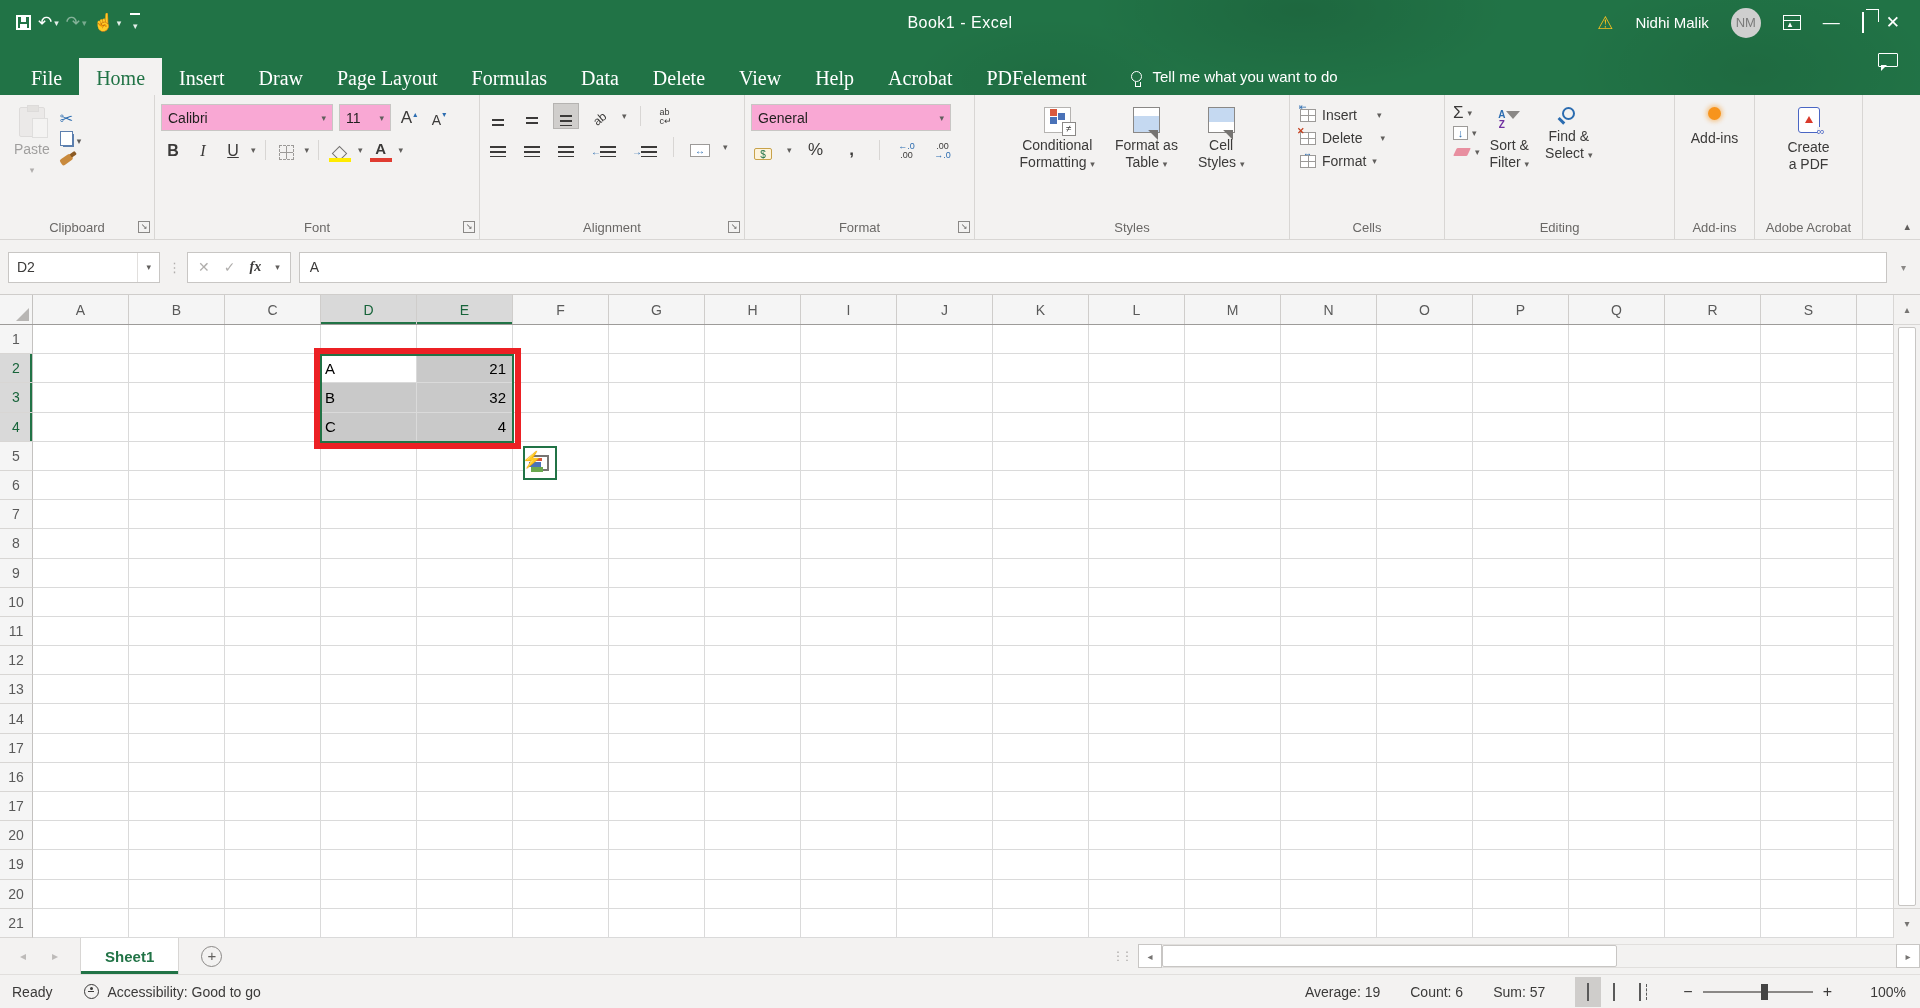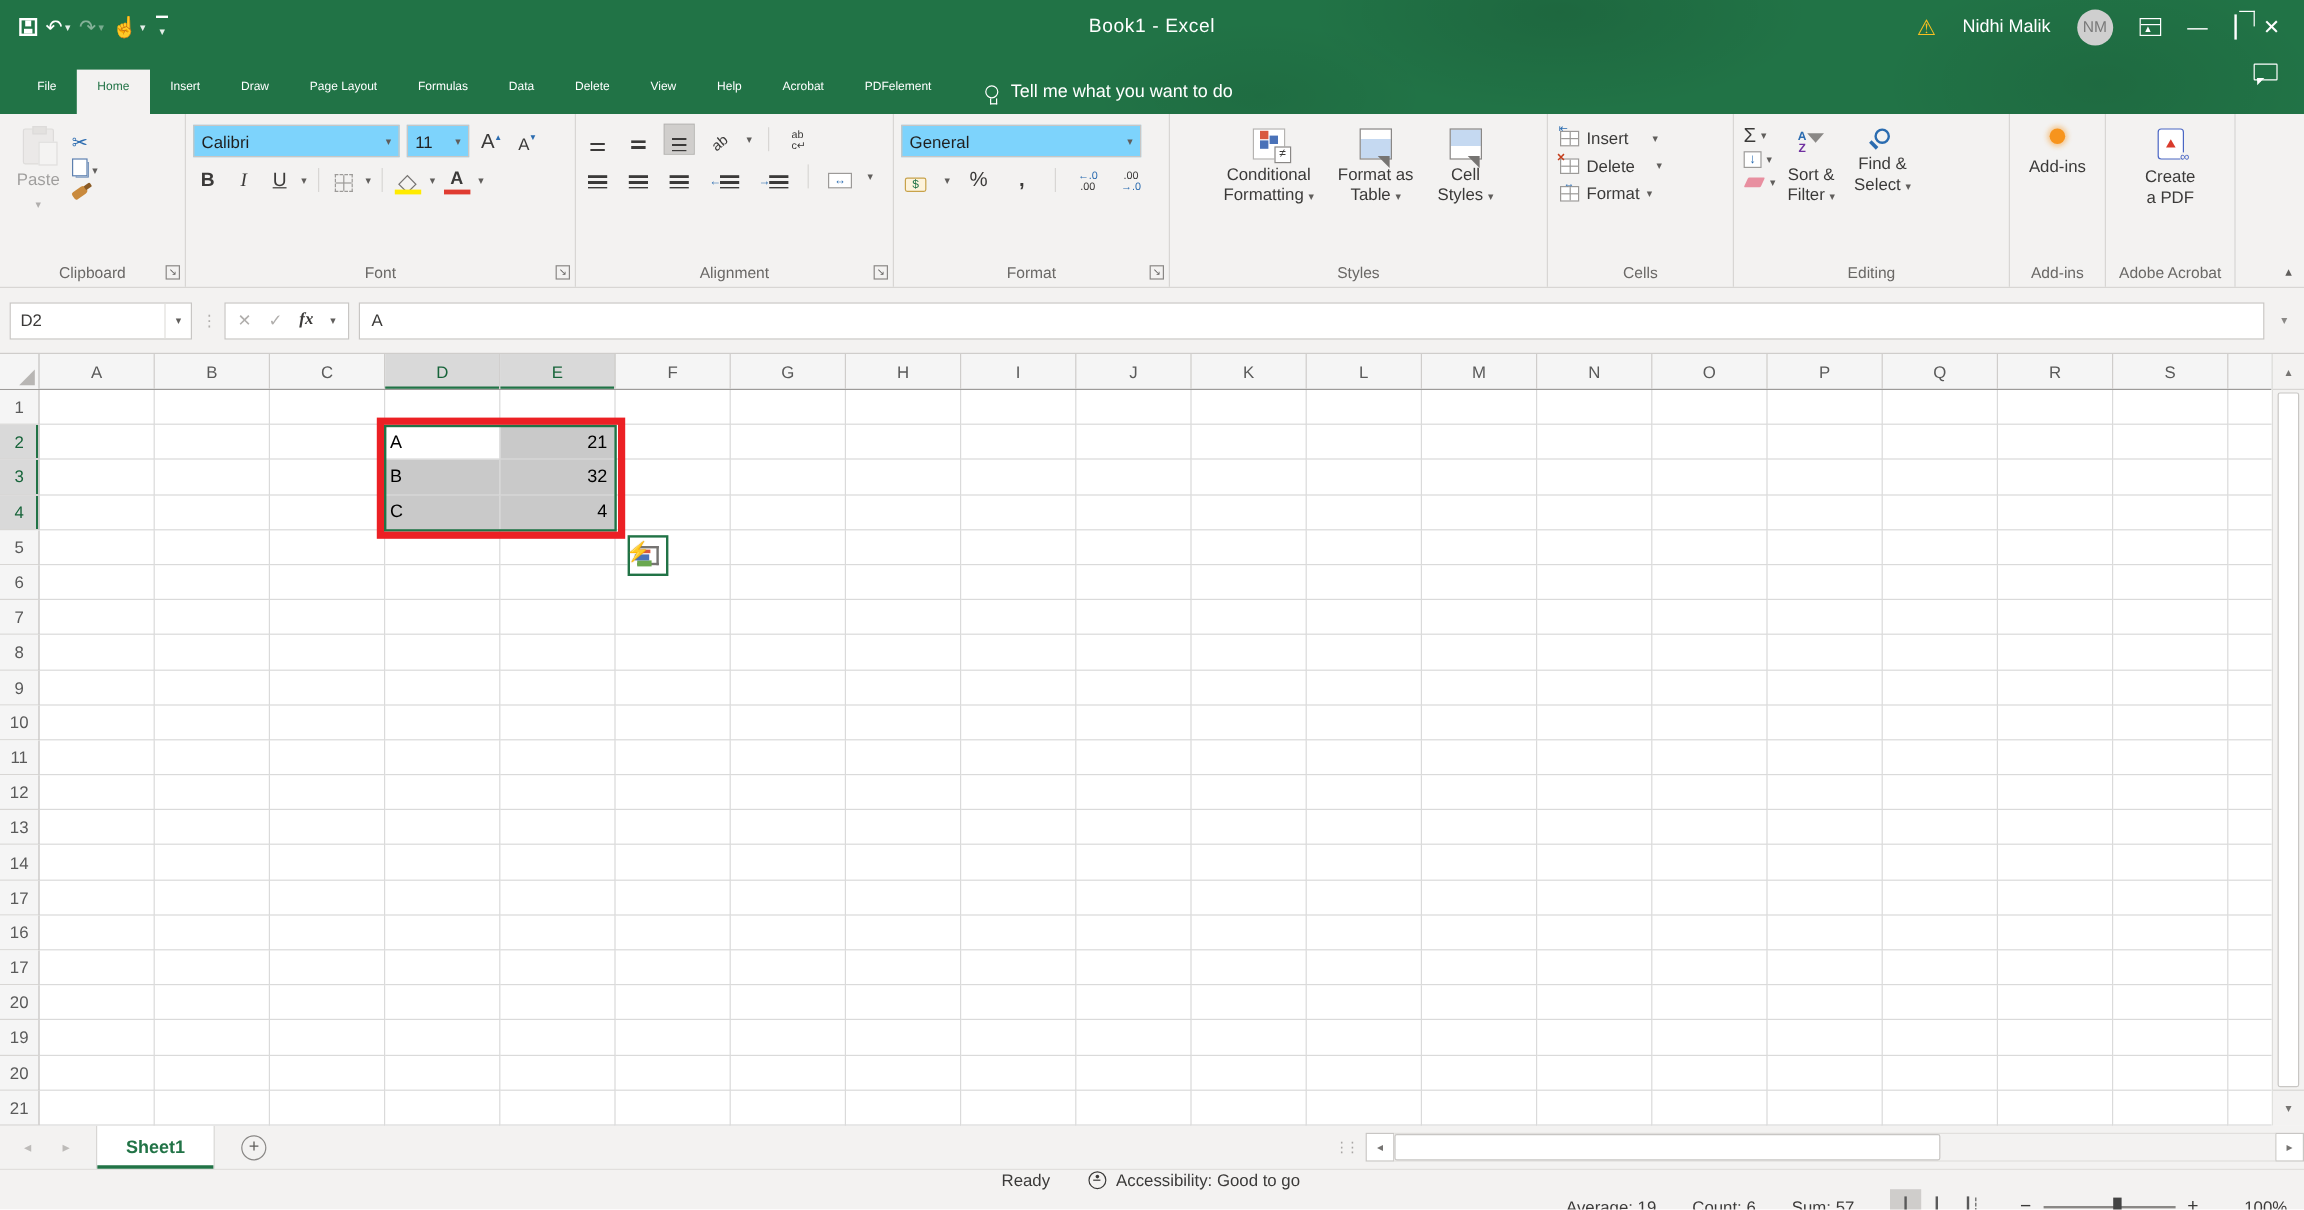--- a/index.html
+++ b/index.html
@@ -26,21 +26,21 @@
   .user-name { font-size: 15px; }
   .avatar { width: 30px; height: 30px; border-radius: 50%; background: #cfcfcf; color: #7a7a7a; display: flex; align-items: center; justify-content: center; font-size: 13px; }
   .i-ribbonopts { width: 18px; height: 15px; border: 1px solid #fff; position: relative; }
   .i-ribbonopts::before { content: ""; position: absolute; top: 0; left: 0; right: 0; height: 4px; border-bottom: 1px solid #fff; }
   .i-ribbonopts::after { content: "▴"; position: absolute; top: 3px; left: 4px; font-size: 9px; }
   .win-ctl { font-size: 17px; color: #fff; }
   .i-restore { width: 13px; height: 13px; border: 1px solid #fff; position: relative; margin-top: 2px; }
   .i-restore::before { content: ""; position: absolute; top: -4px; left: 3px; width: 12px; height: 12px; border: 1px solid #fff; border-bottom: none; border-left: none; }
 
   .tabrow { height: 50px; display: flex; align-items: flex-end; position: relative; padding-left: 14px; }
-  .rtab { height: 37px; padding: 9px 17px 0; font-size: 10px; color: #fff; cursor: default; white-space: nowrap; }
+  .rtab { height: 37px; padding: 9px 17px 0; font-size: 20px; color: #fff; cursor: default; white-space: nowrap; font-family: Liberation Serif, serif; }
   .rtab.active { background: #f3f2f1; color: #217346; }
   .tellme { display: flex; align-items: center; gap: 10px; height: 37px; margin-left: 28px; font-size: 15px; color: #fff; }
   .i-bulb { width: 11px; height: 11px; border: 1.5px solid #fff; border-radius: 50%; position: relative; }
   .i-bulb::after { content: ""; position: absolute; left: 2.5px; top: 10px; width: 4px; height: 4px; border-left: 1.5px solid #fff; border-right: 1.5px solid #fff; border-bottom: 1.5px solid #fff; }
   .i-comment { position: absolute; right: 22px; top: 8px; width: 20px; height: 14px; border: 1.5px solid #fff; border-radius: 1px; }
   .i-comment::after { content: ""; position: absolute; left: 2px; bottom: -5px; width: 0; height: 0; border: 3px solid transparent; border-top-color: #fff; border-left-color: #fff; }
 
   
   .ribbon { height: 145px; background: #f3f2f1; display: flex; border-bottom: 1px solid #d8d6d4; position: relative; }
   .rgroup { display: flex; flex-direction: column; border-right: 1px solid #d8d6d4; padding-top: 6px; }
@@ -58,21 +58,21 @@
   .clip-row { display: flex; align-items: center; gap: 3px; cursor: pointer; }
   .i-cut { color: #2b6cb0; font-size: 16px; }
   .i-copy { position: relative; width: 11px; height: 13px; border: 1px solid #5c7fae; background: #fff; margin-left: 3px; }
   .i-copy::before { content: ""; position: absolute; left: -4px; top: -4px; width: 11px; height: 13px; border: 1px solid #5c7fae; background: #fff; }
   .i-painter { width: 13px; height: 7px; background: #c98a3d; border-radius: 2px 3px 3px 2px; transform: rotate(-35deg); position: relative; top: 3px; }
   .i-painter::after { content: ""; position: absolute; right: -5px; top: 1px; width: 6px; height: 4px; background: #8a5a24; border-radius: 1px; }
 
   
   .fontgrid { display: flex; flex-direction: column; gap: 7px; padding-top: 3px; width: 100%; }
   .frow { display: flex; align-items: center; gap: 6px; }
-  .combo { background: #7dd3fc; border: 1px solid #c8c6c4; height: 27px; display: flex; align-items: center; padding: 0 6px; font-size: 14px; color: #201f1e; cursor: pointer; }
+  .combo { background: #f9a8d4; border: 1px solid #c8c6c4; height: 27px; display: flex; align-items: center; padding: 0 6px; font-size: 14px; color: #201f1e; cursor: pointer; }
   .combo .chevd { margin-left: auto; padding-left: 8px; }
   .f-name { width: 172px; }
   .f-size { width: 52px; }
   .fbtn { min-width: 24px; height: 24px; display: flex; align-items: flex-end; justify-content: center; gap: 1px; padding: 2px 3px; cursor: pointer; font-size: 16px; }
   .growA { font-size: 17px; position: relative; }
   .growA::after, .shrinkA::after { content: "▴"; font-size: 8px; color: #2b6cb0; position: relative; top: -9px; }
   .shrinkA { font-size: 14px; }
   .shrinkA::after { content: "▾"; }
   .b { font-weight: bold; } .i { font-style: italic; font-family: "Liberation Serif", serif; } .u { text-decoration: underline; }
   .vsep { width: 1px; background: #d8d6d4; align-self: stretch; margin: 2px 3px; }
@@ -180,21 +180,21 @@
   .newsheet { display: flex; align-items: center; margin-left: 22px; }
   .newsheet .circle { width: 21px; height: 21px; border: 1px solid #8a8886; border-radius: 50%; color: #605e5c; font-size: 15px; line-height: 18px; text-align: center; cursor: pointer; }
   .tab-spacer { flex: 1; }
   .splitdots { display: flex; align-items: center; color: #a8a6a4; font-size: 12px; letter-spacing: -3px; padding-right: 8px; }
   .hscroll { width: 782px; display: flex; align-items: center; padding: 5px 0; }
   .hs-arrow { width: 24px; height: 24px; background: #fff; border: 1px solid #c8c6c4; display: flex; align-items: center; justify-content: center; color: #767472; font-size: 10px; cursor: pointer; }
   .hs-track { flex: 1; height: 24px; background: #f3f2f1; border-top: 1px solid #e1dfdd; border-bottom: 1px solid #e1dfdd; position: relative; }
   .hs-thumb { position: absolute; left: 0; top: 0; height: 22px; width: 62%; background: #fff; border: 1px solid #c8c6c4; border-radius: 2px; cursor: grab; }
 
   
-  .statusbar { height: 33px; background: #f3f2f1; display: flex; align-items: center; padding: 0 14px 0 12px; color: #3b3a39; font-size: 14px; flex-direction: column; }
+  .statusbar { height: 33px; background: #f3f2f1; display: flex; align-items: center; padding: 0 14px 0 12px; color: #3b3a39; font-size: 14px; }
   .sb-left { display: flex; align-items: center; gap: 32px; }
   .acc { display: flex; align-items: center; gap: 8px; }
   .i-access { width: 15px; height: 15px; border: 1.5px solid #3b3a39; border-radius: 50%; position: relative; }
   .i-access::before { content: ""; position: absolute; left: 4.5px; top: 2px; width: 3px; height: 3px; border-radius: 50%; background: #3b3a39; }
   .i-access::after { content: ""; position: absolute; left: 3px; top: 6px; width: 6px; height: 4px; border-top: 1.5px solid #3b3a39; }
   .sb-right { margin-left: auto; display: flex; align-items: center; gap: 30px; }
   .viewbtns { display: flex; align-items: center; }
   .viewbtn { padding: 7px 12px; cursor: pointer; }
   .viewbtn.sel { background: #cfcdcb; }
   .i-vnormal { width: 17px; height: 14px; border: 1px solid #5a5a5a; background: linear-gradient(#5a5a5a,#5a5a5a) 0 4px/100% 1px no-repeat, linear-gradient(#5a5a5a,#5a5a5a) 0 9px/100% 1px no-repeat, linear-gradient(#5a5a5a,#5a5a5a) 5px 0/1px 100% no-repeat, linear-gradient(#5a5a5a,#5a5a5a) 11px 0/1px 100% no-repeat; }

